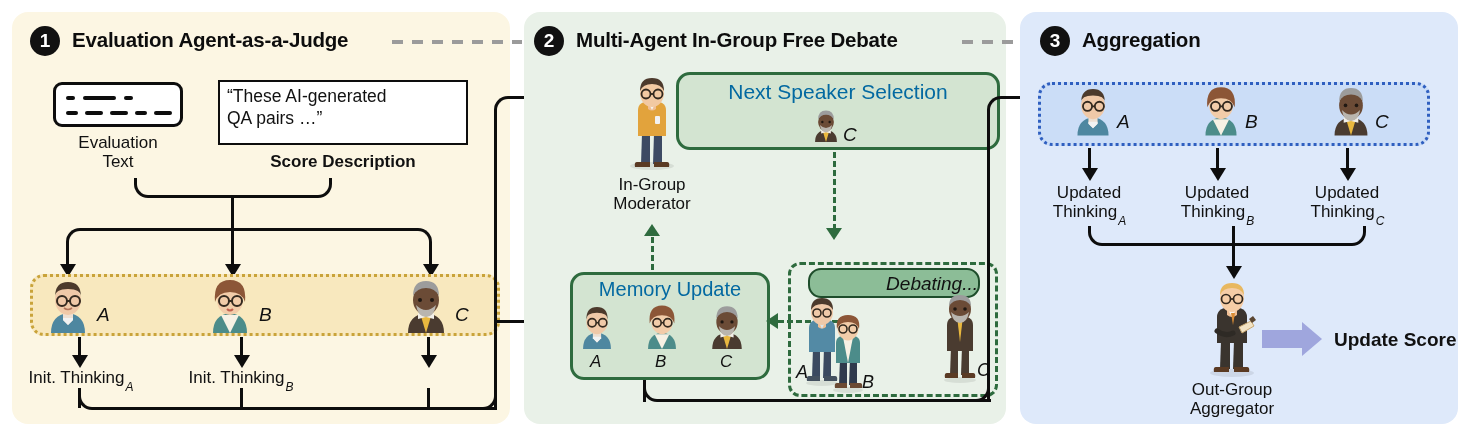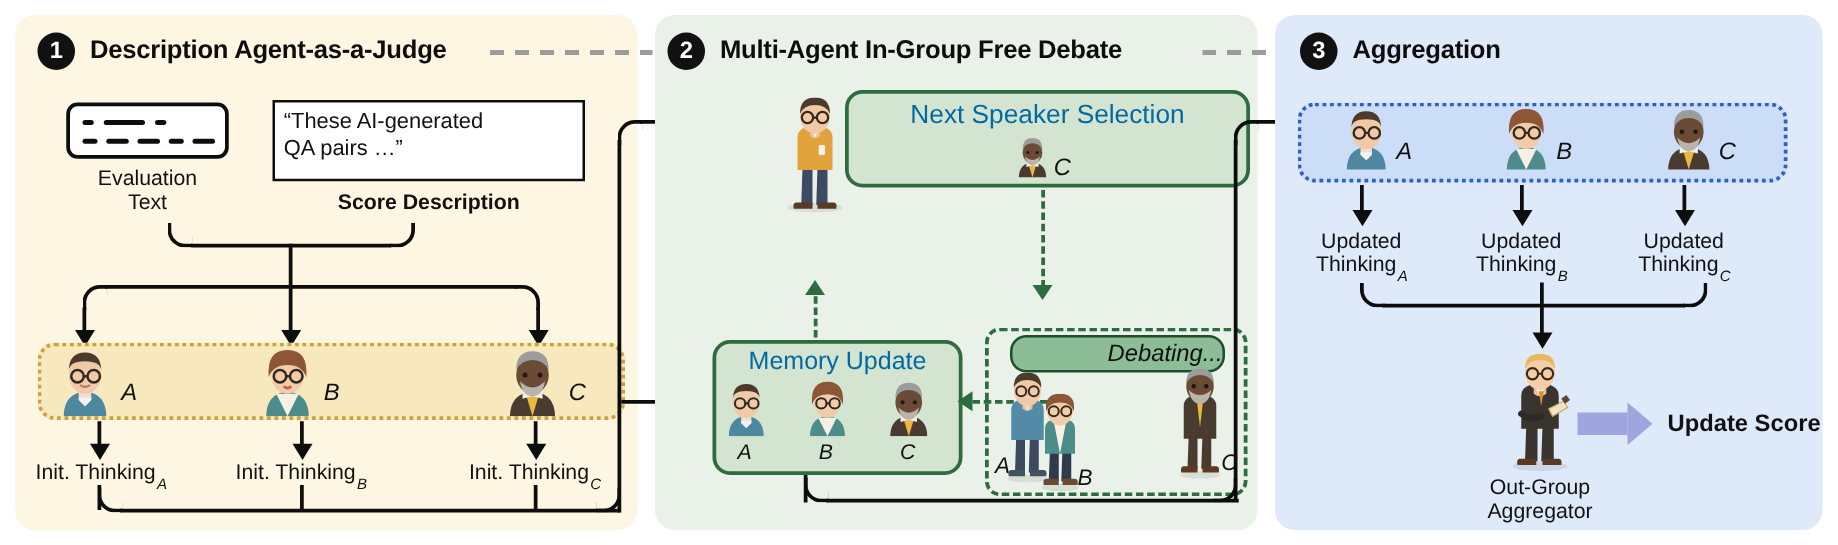--- a/index.html
+++ b/index.html
@@ -235,21 +235,21 @@
   .av-svg { display: block; }
 </style>
 </head>
 <body>
 
 <div id="canvas">
 
   <div class="panel" id="panel1"></div>
 
   <div class="step-badge" style="left:30px; top:26px;">1</div>
-  <div class="panel-title" style="left:72px; top:28px;">Description Agent-as-a-Judge</div>
+  <div class="panel-title" style="left:72px; top:28px;">Evaluation Agent-as-a-Judge</div>
 
   <div class="hdr-dash" style="left:392px; top:40px; width:130px;"></div>
 
   <div class="eval-icon" style="left:53px; top:82px; width:130px; height:45px;">
     <div class="eval-dash" style="left:10px; top:11px; width:9px;"></div>
     <div class="eval-dash" style="left:27px; top:11px; width:33px;"></div>
     <div class="eval-dash" style="left:68px; top:11px; width:9px;"></div>
     <div class="eval-dash" style="left:10px; top:26px; width:12px;"></div>
     <div class="eval-dash" style="left:29px; top:26px; width:18px;"></div>
     <div class="eval-dash" style="left:54px; top:26px; width:18px;"></div>
@@ -333,23 +333,20 @@
   <div class="ln v" style="left:240px; top:337px; height:20px;"></div>
   <div class="arrowhead-down" style="left:233.5px; top:355px;"></div>
   <div class="ln v" style="left:427px; top:337px; height:20px;"></div>
   <div class="arrowhead-down" style="left:420.5px; top:355px;"></div>
 
   <div class="lbl" style="left:8px; top:368px; width:145px;">
     <span>Init. Thinking</span><span class="sub">A</span>
   </div>
   <div class="lbl" style="left:168px; top:368px; width:145px;">
     <span>Init. Thinking</span><span class="sub">B</span>
-  </div>
-  <div class="lbl" style="left:355px; top:368px; width:145px;">
-    <span>Init. Thinking</span><span class="sub">C</span>
   </div>
 
   <div class="ln v" style="left:78px; top:388px; height:20px;"></div>
   <div class="corner bl" style="left:78px; top:390px; width:20px; height:20px;"></div>
   <div class="ln h" style="left:96px; top:407px; width:400px;"></div>
   <div class="ln v" style="left:240px; top:388px; height:20px;"></div>
   <div class="ln v" style="left:427px; top:388px; height:20px;"></div>
   <div class="corner br" style="left:477px; top:390px; width:20px; height:20px;"></div>
 
   <div class="ln v" style="left:494px; top:112px; height:298px;"></div>
@@ -377,20 +374,24 @@
       <path d="M14 32 q0-9 14-9 q14 0 14 9 v26 h-28 z" fill="#E2A33C"></path>
       <path d="M24 23 h8 v8 q-4 3 -8 0z" fill="#EFBE94"></path>
       <path d="M24 24 l4 8 l4-8 z" fill="#F7F3EA"></path>
       <rect x="31" y="38" width="5" height="8" rx="1" fill="#F2F2F2"></rect>
       <ellipse cx="28" cy="15" rx="12" ry="14" fill="#F2C9A2"></ellipse>
       <path d="M16 13 q0-13 12-13 q12 0 12 13 q-3-7 -12-7 q-9 0-12 7z" fill="#4C3A2C"></path>
       <circle cx="22" cy="16" r="4.5" fill="none" stroke="#33291F" stroke-width="1.8"></circle>
       <circle cx="34" cy="16" r="4.5" fill="none" stroke="#33291F" stroke-width="1.8"></circle>
       <line x1="26.5" y1="16" x2="29.5" y2="16" stroke="#33291F" stroke-width="1.8"></line>
     </svg>
+  </div>
+  <div class="lbl" style="left:592px; top:175px; width:120px;">
+    <span>In-Group</span><br>
+    <span>Moderator</span>
   </div>
 
   <div class="green-box" style="left:676px; top:72px; width:324px; height:78px;"></div>
   <div class="italic-title" style="left:676px; top:80px; width:324px; text-align:center;">Next Speaker Selection</div>
   <div class="avatar" style="left:812px; top:108px;">
     <svg class="av-svg" width="28" height="34" viewBox="0 0 46 56">
       <path d="M5 56 q0-18 18-20 h0 q18 2 18 20 z" fill="#4A3B30"></path>
       <path d="M17 36 h12 l-6 20 z" fill="#E9B83F"></path>
       <path d="M23 40 l-8-4 v6 z M23 40 l8-4 v6 z" fill="#F2EFE8"></path>
       <ellipse cx="23" cy="23" rx="13" ry="15" fill="#6B4B36"></ellipse>

